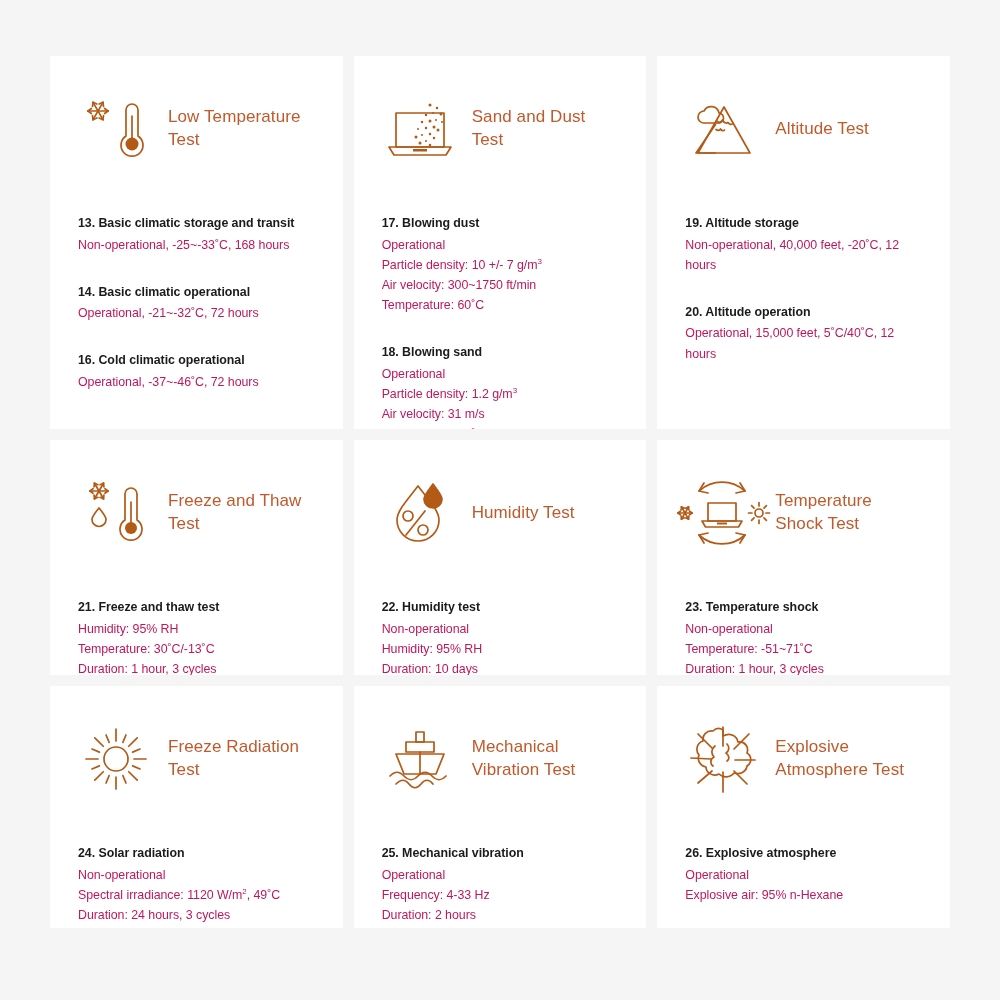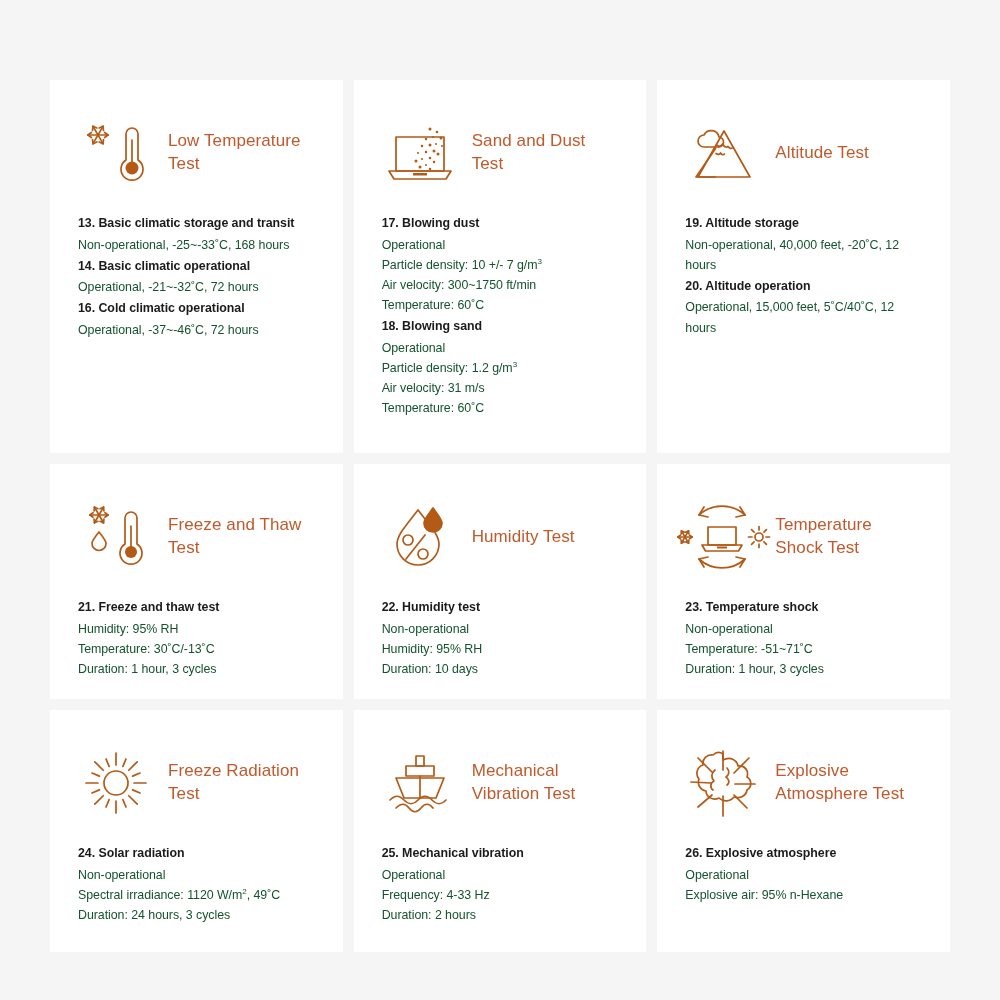--- a/index.html
+++ b/index.html
@@ -4,21 +4,21 @@
 <style>
   * { box-sizing: border-box; margin: 0; padding: 0; }
   html, body {
     width: 1000px; height: 1000px;
     background: #f5f5f6;
     font-family: "Liberation Sans", sans-serif;
     -webkit-font-smoothing: antialiased;
   }
   #grid {
     position: absolute;
-    left: 50px; top: 80px;
+    left: 50px; top: 56px;
     width: 900px; height: 872px;
     display: grid;
     grid-template-columns: 1fr 1fr 1fr;
     grid-template-rows: 373px 235px 242px;
     gap: 11px;
   }
   .card {
     background: #ffffff;
     padding: 30px 28px 24px 28px;
     display: flex;
@@ -43,36 +43,36 @@
   .card-title {
     font-size: 17px;
     line-height: 1.33;
     color: #c05a2c;
     font-weight: 400;
     letter-spacing: .1px;
     max-width: 160px;
   }
   .r1 .card-title { max-width: 145px; }
   .blocks {
-    margin-top: 18px;
+    margin-top: 42px;
     display: flex;
     flex-direction: column;
-    gap: 2px;
+    gap: 28px;
   }
   .block-title {
     font-size: 12.4px;
     font-weight: bold;
     color: #1b1b1b;
     line-height: 1.5;
     letter-spacing: -.05px;
     margin-bottom: 2px;
   }
   .block-line {
     font-size: 12.4px;
-    color: #14532d;
+    color: #be185d;
     line-height: 1.62;
     letter-spacing: -.05px;
   }
   sup { font-size: 8px; vertical-align: super; line-height: 0; }
 </style>
 </head>
 <body>
 
 <div id="grid">
     <div class="card r1">

